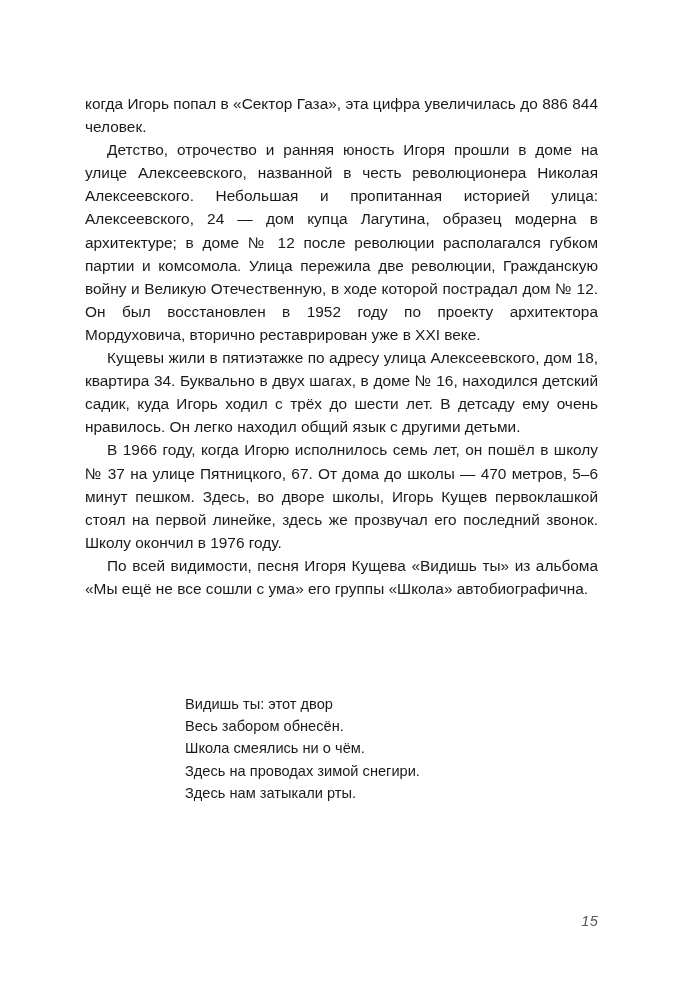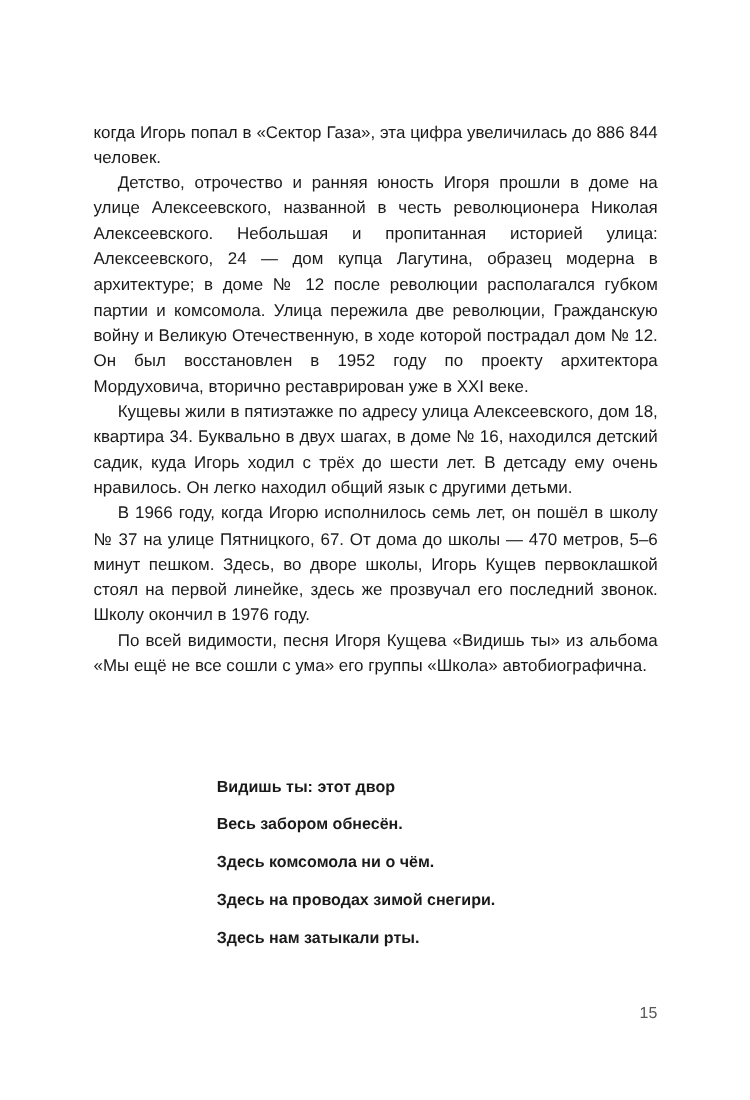--- a/index.html
+++ b/index.html
@@ -15,21 +15,21 @@
     position: relative;
     width: 682px;
     height: 1000px;
     background: #ffffff;
     overflow: hidden;
     box-sizing: border-box;
   }
   .text-column {
     position: absolute;
     left: 85px;
-    top: 109px;
+    top: 92px;
     width: 513px;
   }
   .para {
     margin: 0;
     font-size: 15.4px;
     line-height: 23.1px;
     text-align: justify;
     text-justify: inter-word;
     text-indent: 22px;
     letter-spacing: 0.01px;
@@ -39,55 +39,55 @@
   .para.continuation {
     text-indent: 0;
   }
   .lyrics {
     position: absolute;
     left: 185px;
     top: 693px;
     width: 420px;
   }
   .lyric-line {
-    margin: 12px;
+    margin: 0;
     font-size: 14.6px;
     line-height: 22.2px;
     text-align: left;
     white-space: nowrap;
     letter-spacing: 0.01px;
-    font-weight: bold;
   }
   .page-number {
     position: absolute;
     right: 84px;
     top: 912px;
     font-size: 14.5px;
     line-height: 18px;
     color: #58585a;
     text-align: right;
     letter-spacing: 0.3px;
+    font-style: italic;
   }
 </style>
 </head>
 <body>
 
 <div class="page">
 
   <div class="text-column">
     <p class="para continuation">когда Игорь попал в «Сектор Газа», эта цифра увеличилась до 886 844 человек.</p>
     <p class="para">Детство, отрочество и ранняя юность Игоря прошли в доме на улице Алексеевского, названной в честь революционера Николая Алексеевского. Небольшая и пропитанная историей улица: Алексеевского, 24 — дом купца Лагутина, образец модерна в архитектуре; в доме № 12 после революции располагался губком партии и комсомола. Улица пережила две революции, Гражданскую войну и Великую Отечественную, в ходе которой пострадал дом № 12. Он был восстановлен в 1952 году по проекту архитектора Мордуховича, вторично реставрирован уже в XXI веке.</p>
     <p class="para">Кущевы жили в пятиэтажке по адресу улица Алексеевского, дом 18, квартира 34. Буквально в двух шагах, в доме № 16, находился детский садик, куда Игорь ходил с трёх до шести лет. В детсаду ему очень нравилось. Он легко находил общий язык с другими детьми.</p>
     <p class="para">В 1966 году, когда Игорю исполнилось семь лет, он пошёл в школу № 37 на улице Пятницкого, 67. От дома до школы — 470 метров, 5–6 минут пешком. Здесь, во дворе школы, Игорь Кущев первоклашкой стоял на первой линейке, здесь же прозвучал его последний звонок. Школу окончил в 1976 году.</p>
     <p class="para">По всей видимости, песня Игоря Кущева «Видишь ты» из альбома «Мы ещё не все сошли с ума» его группы «Школа» автобиографична.</p>
   </div>
 
   <div class="lyrics">
     <p class="lyric-line">Видишь ты: этот двор</p>
     <p class="lyric-line">Весь забором обнесён.</p>
-    <p class="lyric-line">Здесь комсомола ни о чём.</p>
+    <p class="lyric-line">Школа смеялись ни о чём.</p>
     <p class="lyric-line">Здесь на проводах зимой снегири.</p>
     <p class="lyric-line">Здесь нам затыкали рты.</p>
   </div>
 
   <div class="page-number">15</div>
 
 </div>
 
 </body></html>

